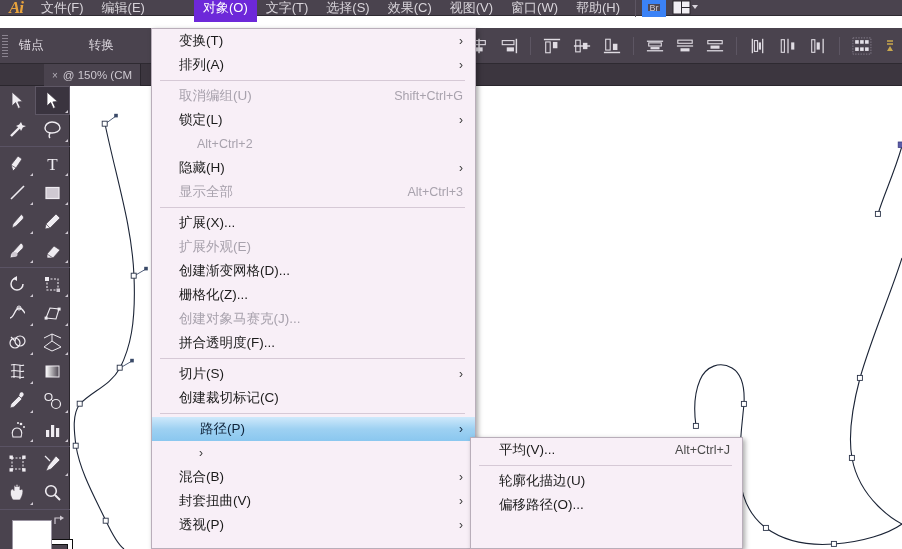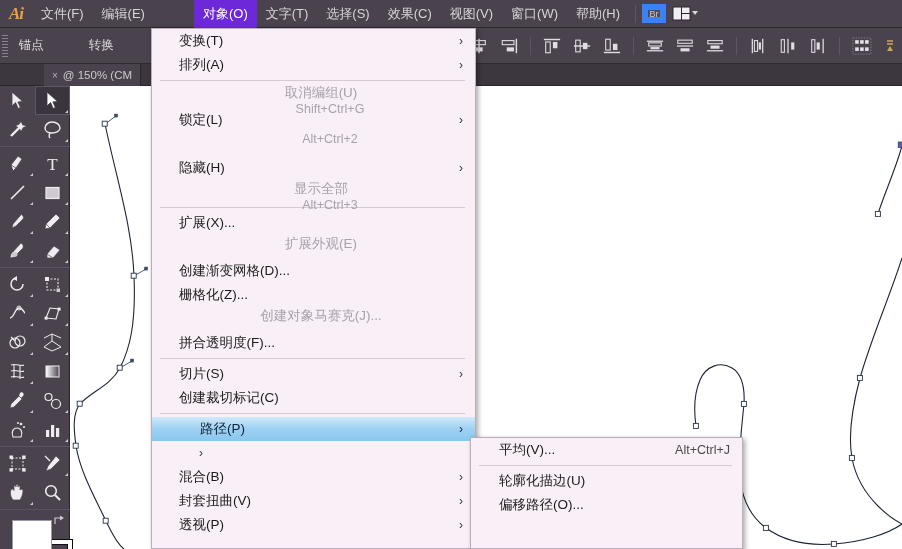--- a/index.html
+++ b/index.html
@@ -6,21 +6,21 @@
   html,body { width:902px; height:549px; overflow:hidden; }
   body {
     font-family:"Liberation Sans","DejaVu Sans",sans-serif;
     background:#ffffff;
     position:relative;
     -webkit-font-smoothing:antialiased;
   }
 
   
   #menubar{
-    position:absolute; left:0; top:0; width:902px; height:28px;
+    position:absolute; left:0; top:0; width:902px; height:16px;
     background:#4a434e; display:flex; align-items:center;
     border-bottom:1px solid #2e2a31;
   }
   #ai-logo{
     width:32px; height:28px; display:flex; align-items:center; justify-content:center;
     font-family:"Liberation Serif","DejaVu Serif",serif;
     font-weight:bold; font-style:italic; font-size:17px; color:#e8a33d;
     letter-spacing:-1px;
   }
   .mb-item{
@@ -118,21 +118,21 @@
     position:absolute;left:151px;top:28px;width:325px;height:521px;
     background:#f8eff7;border:1px solid #b9aeba;
     box-shadow:2px 2px 5px rgba(0,0,0,.35);
     overflow:hidden;
   }
   .mi{
     height:24px;display:flex;align-items:center;
     padding:0 12px 0 27px;position:relative;cursor:default;
     font-size:13.5px;color:#1b1b1b;white-space:nowrap;
   }
-  .mi.dis{color:#a8a2ad;flex-direction:column;}
+  .mi.dis{color:#a8a2ad;}
   .mi.hl{
     background:linear-gradient(180deg,#cfe9fb 0%,#9ed1f2 50%,#8ac7ef 100%);
     color:#10233a;
     padding-left:48px;
   }
   .mi .lbl{flex:1;}
   .mi .acc{
     font-size:12.5px;color:#4b4b4b;margin-left:18px;
     font-family:"Liberation Sans","DejaVu Sans",sans-serif;
   }

